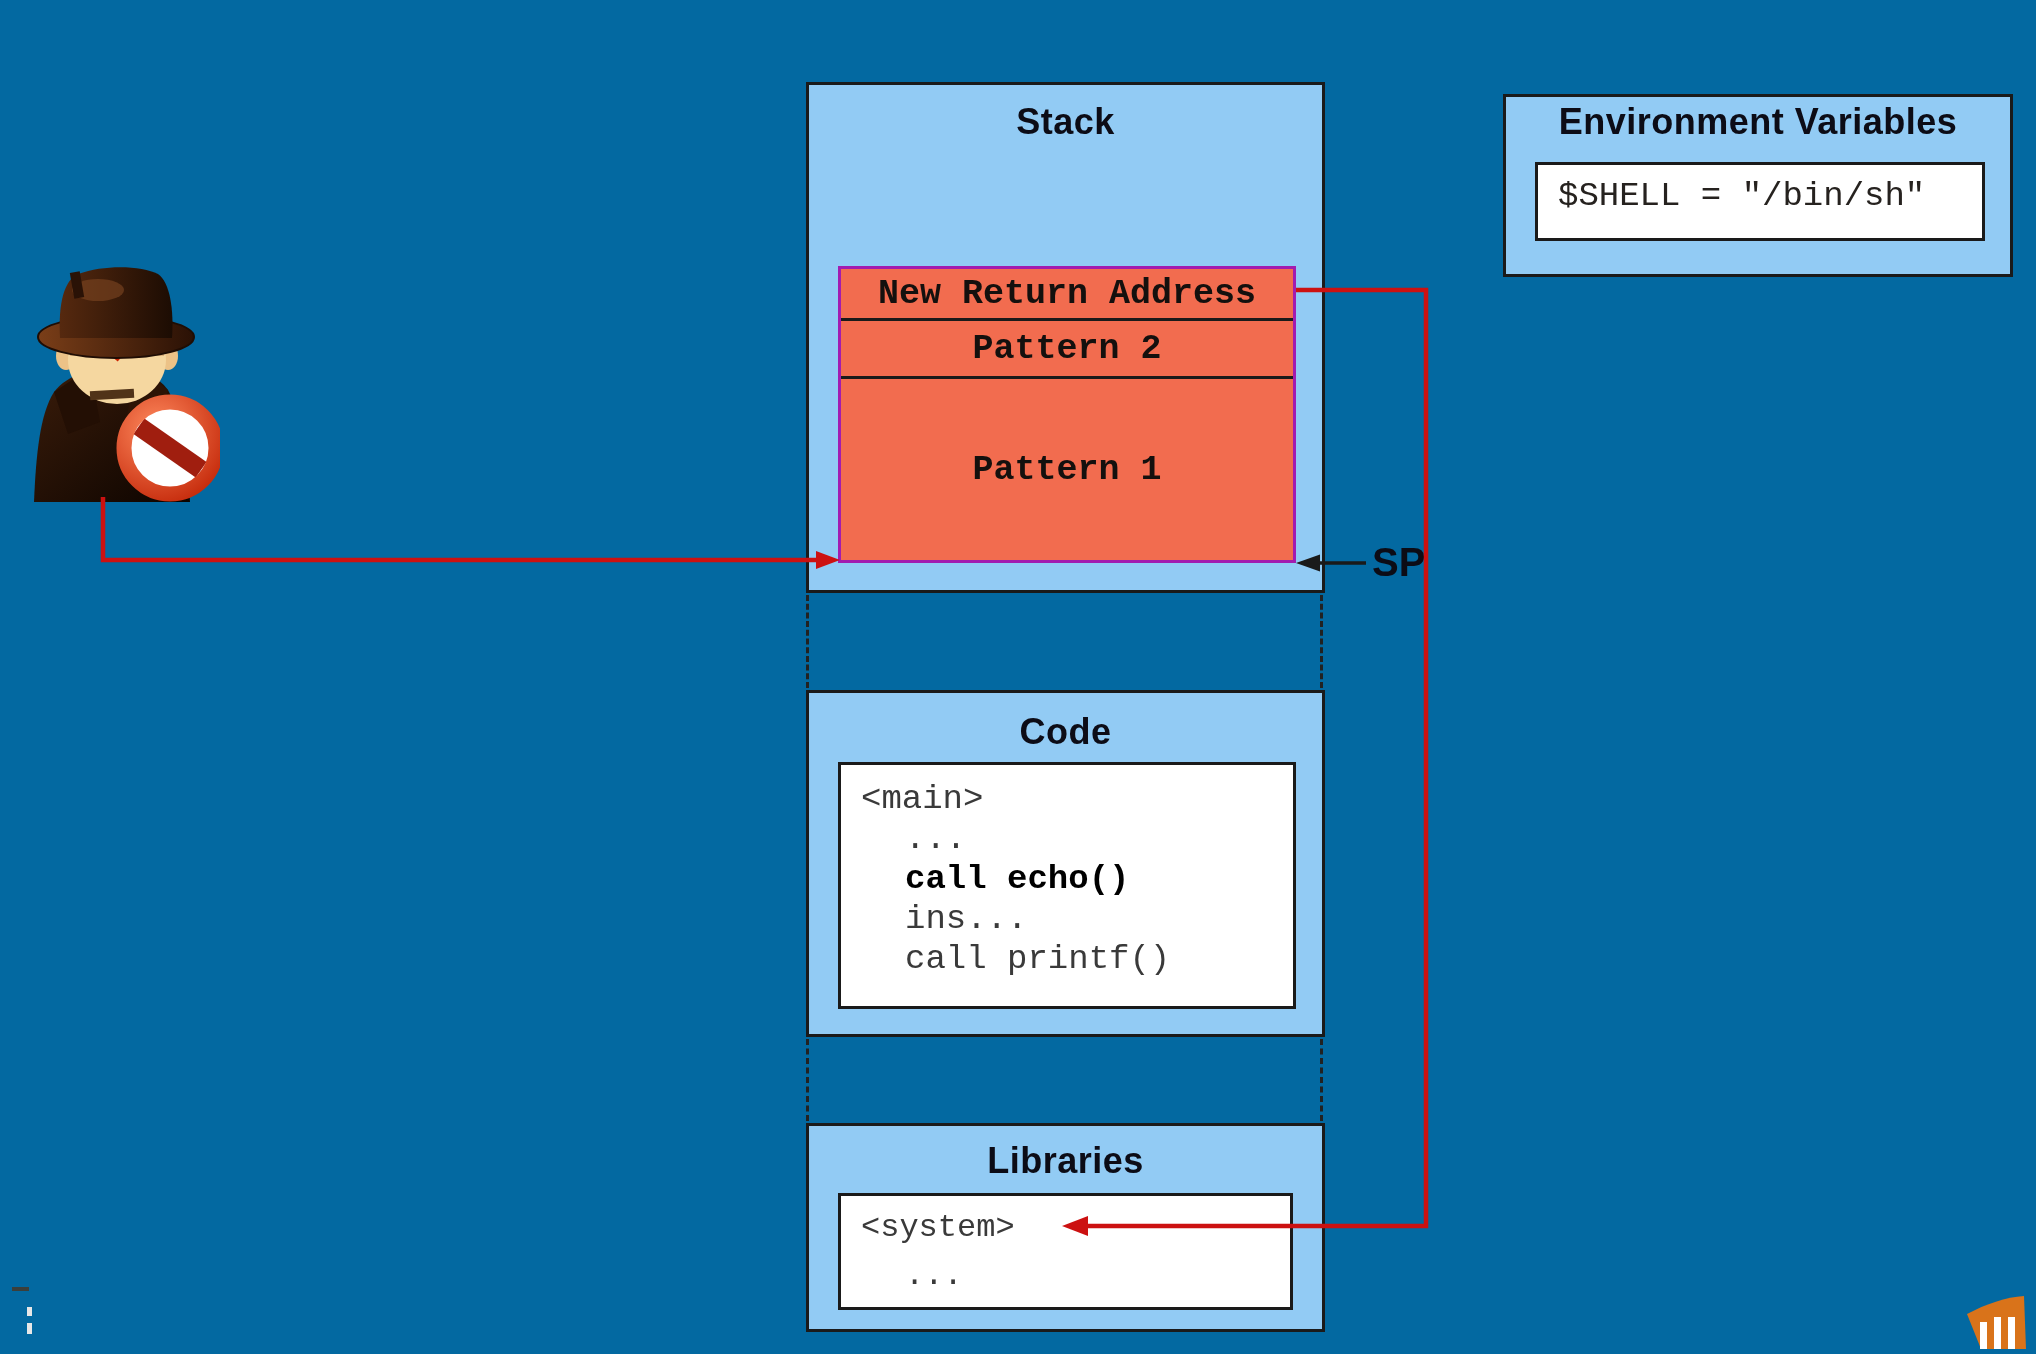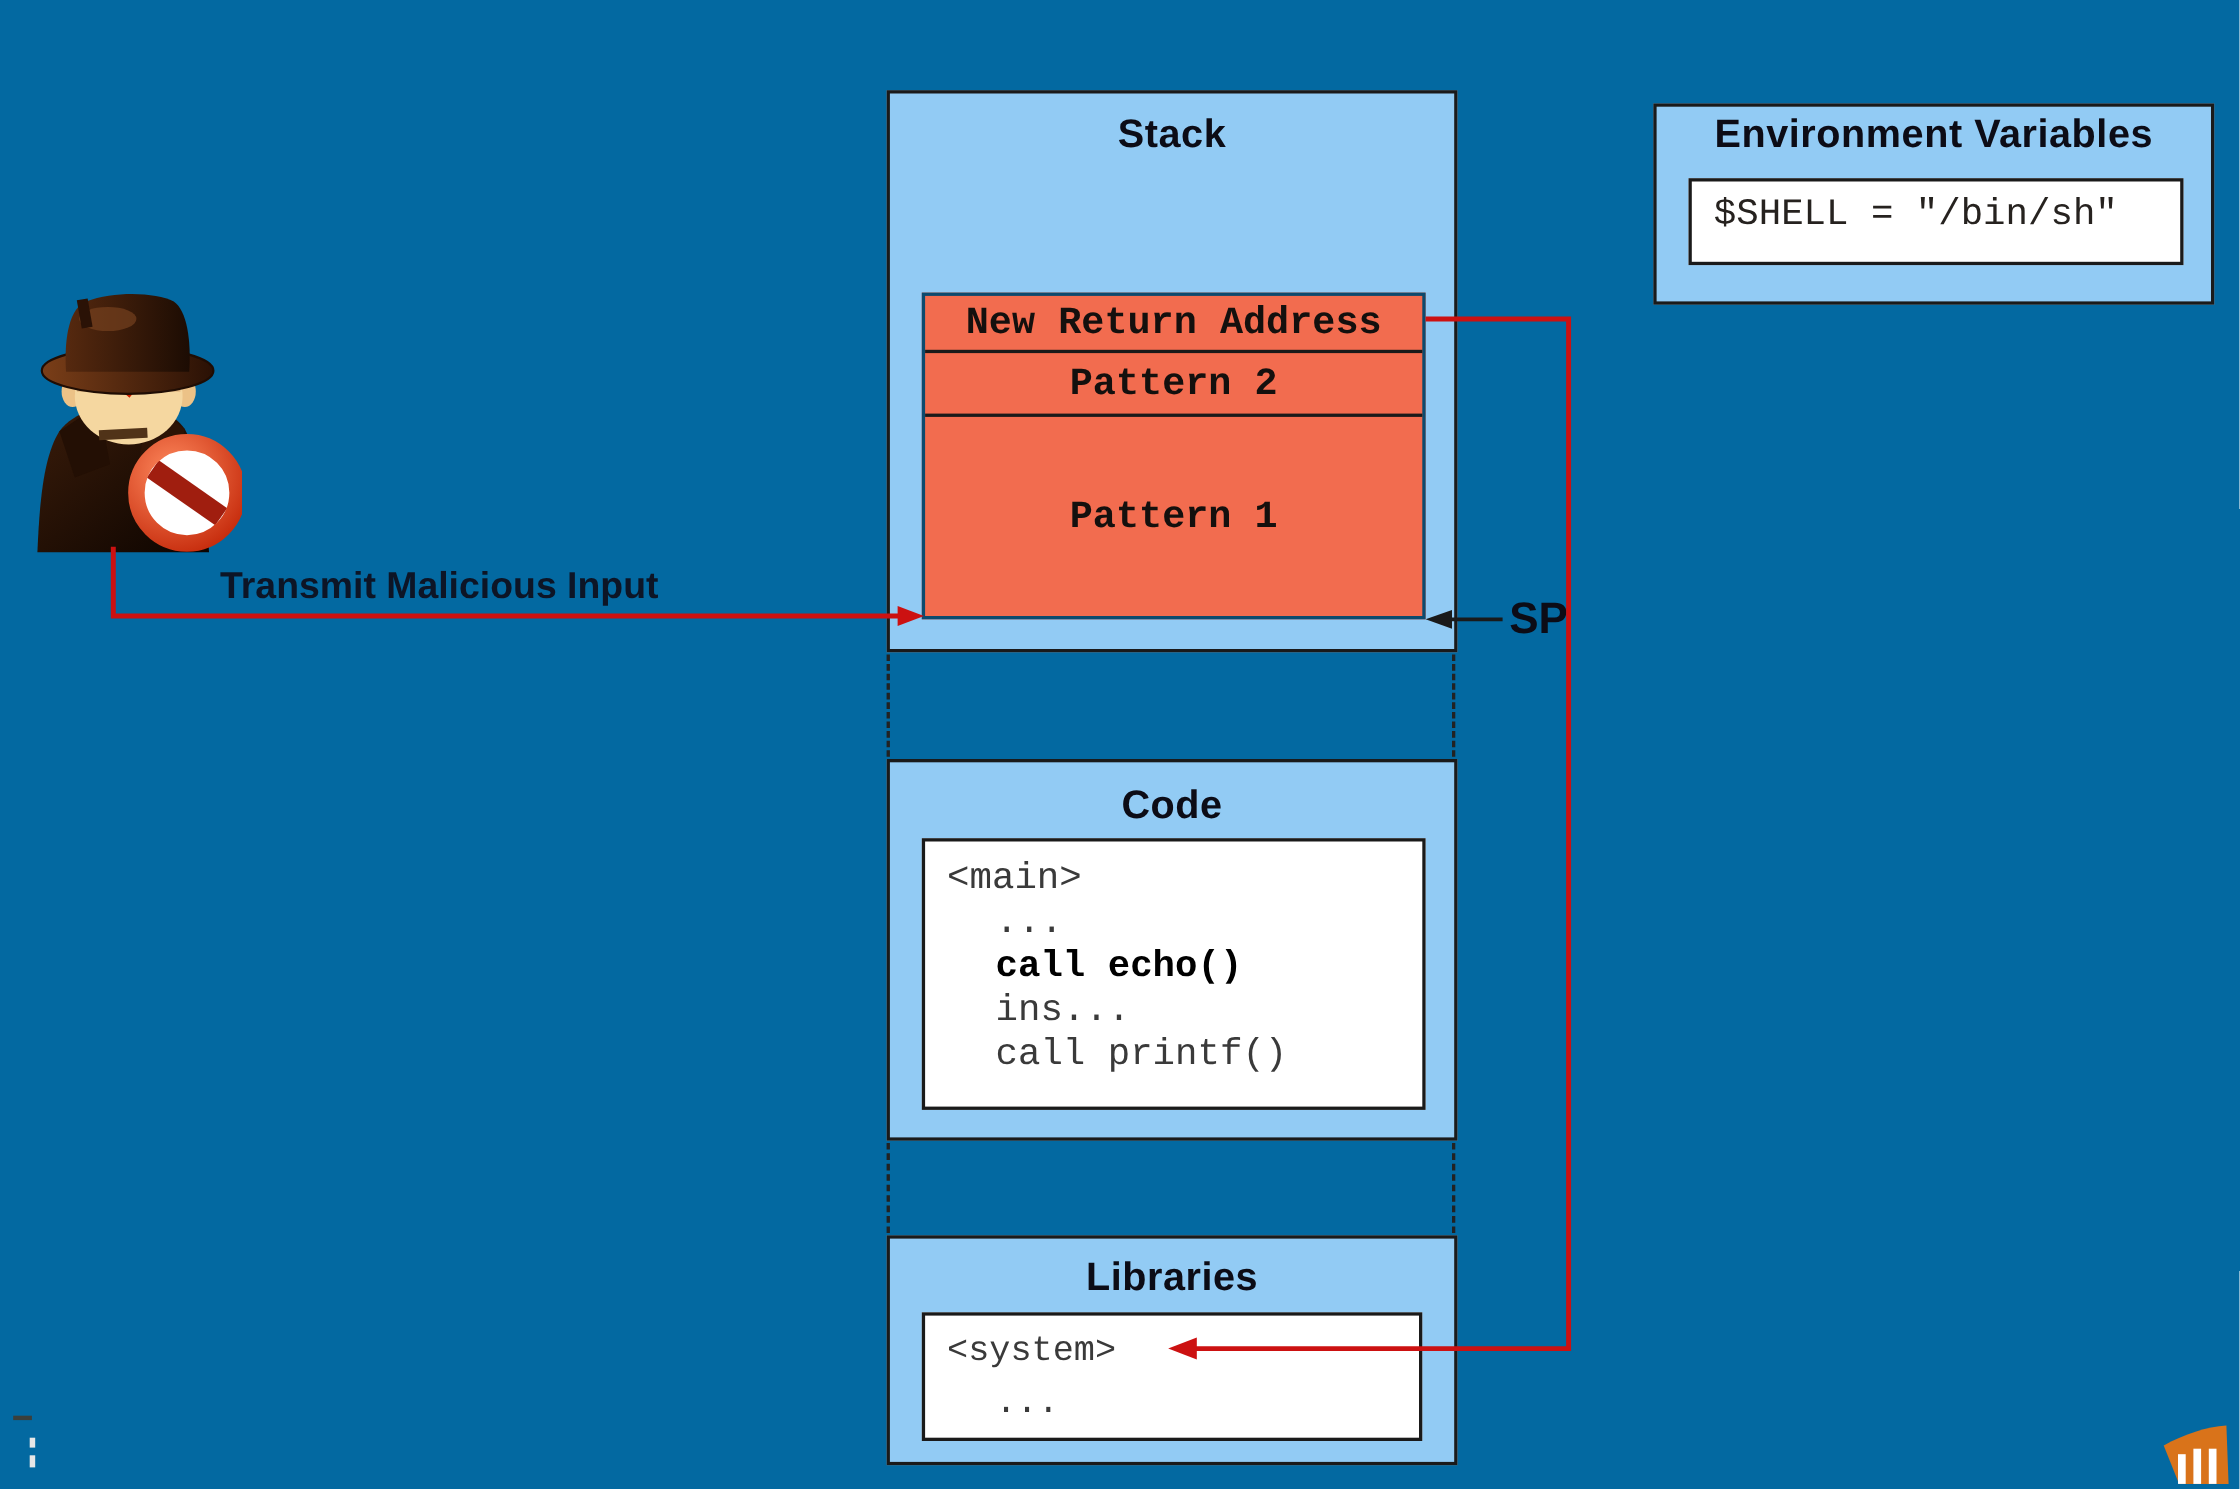--- a/index.html
+++ b/index.html
@@ -6,21 +6,21 @@
   .canvas{position:relative;width:2036px;height:1354px;background:#0369a1;overflow:hidden;
           font-family:"Liberation Sans",sans-serif;}
   .panel{position:absolute;background:#92CBF4;border:3px solid #1a1a1a;box-sizing:border-box;}
   .panel-title{text-align:center;font-weight:bold;font-size:36px;color:#0c0c16;letter-spacing:.5px;}
   .white-box{position:absolute;background:#ffffff;border:3px solid #1a1a1a;box-sizing:border-box;
              font-family:"Liberation Mono","DejaVu Sans Mono",monospace;}
   
   #stack-panel{left:806px;top:82px;width:519px;height:511px;}
   #stack-panel .panel-title{margin-top:16px;}
   #payload-box{position:absolute;left:838px;top:266px;width:458px;height:297px;background:#F26C4F;
-               border:3px solid #0c4a6e;box-sizing:border-box;display:flex;flex-direction:column;}
+               border:3px solid #a21caf;box-sizing:border-box;display:flex;flex-direction:column;}
   .prow{display:flex;align-items:center;justify-content:center;border-bottom:3px solid #1a1a1a;
         font-family:"Liberation Mono","DejaVu Sans Mono",monospace;font-weight:bold;font-size:35px;color:#14100e;}
   #prow-0{flex:0 0 49px;}
   #prow-1{flex:0 0 55px;}
   #prow-2{flex:1 1 auto;border-bottom:none;}
   
   #code-panel{left:806px;top:690px;width:519px;height:347px;}
   #code-panel .panel-title{margin-top:18px;}
   #code-box{left:870px;top:762px;width:458px;height:247px;padding:14px 0 0 20px;
             font-size:34px;line-height:40px;color:#3a3a3a;}
@@ -97,21 +97,20 @@
     <div class="code-line indent">...</div>
   </div>
 
   <div class="panel" id="env-panel">
     <div class="panel-title">Environment Variables</div>
   </div>
   <div class="white-box" id="env-box">
     <div class="code-line">$SHELL = "/bin/sh"</div>
   </div>
 
-  <div id="transmit-label">Transmit Malicious Input</div>
   <div id="sp-label">SP</div>
 
   <svg id="attacker-icon" viewBox="0 0 200 246">
     <defs>
       <linearGradient id="coatGrad" x1="0" y1="0" x2="1" y2="1">
         <stop offset="0" stop-color="#3a1c0a"></stop>
           <stop offset="1" stop-color="#0c0400"></stop>
       </linearGradient>
       <linearGradient id="crownGrad" x1="0" y1="0" x2="1" y2="0">
         <stop offset="0" stop-color="#56290f"></stop>

